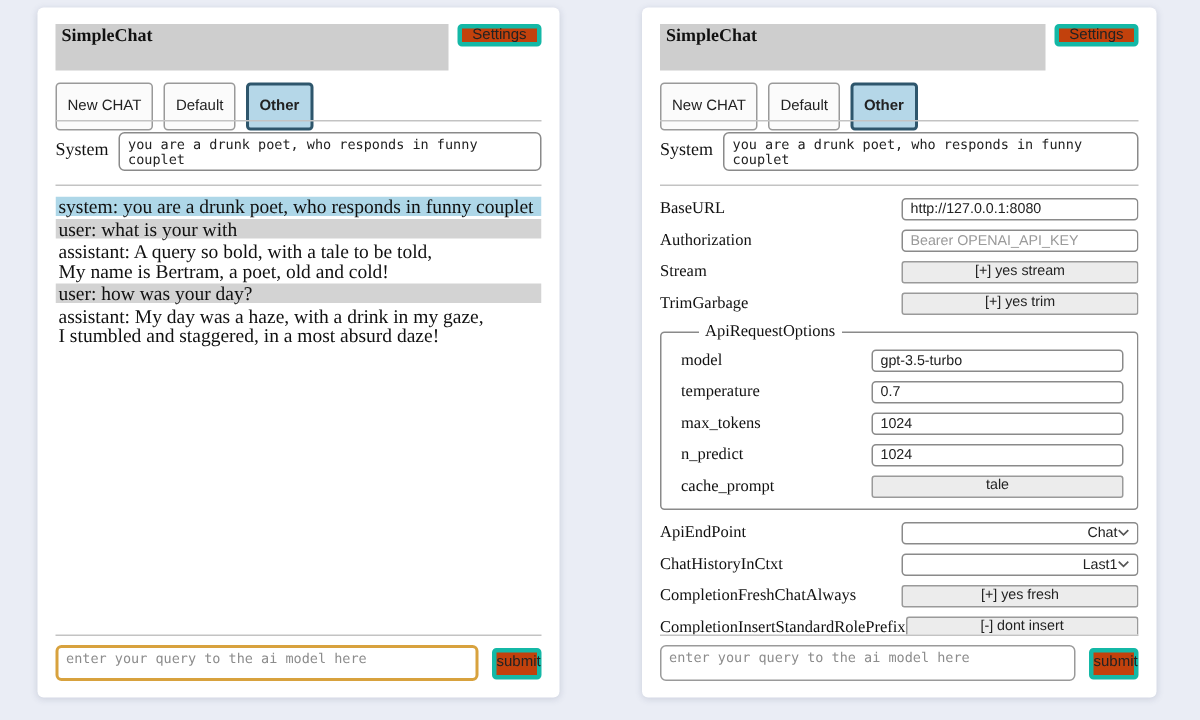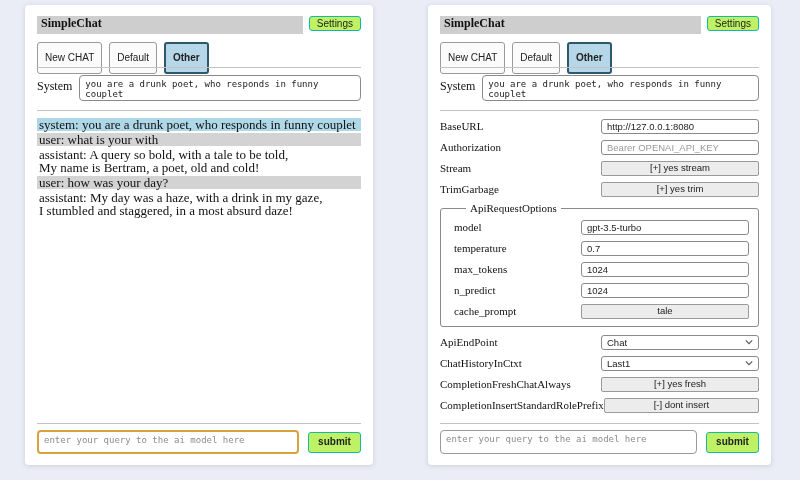--- a/index.html
+++ b/index.html
@@ -18,35 +18,35 @@
     border-radius: 4px;
     box-shadow: 0 1px 5px rgba(60,70,110,0.18);
     padding: 11px 12px 8px 12px;
     display: flex;
     flex-direction: column;
   }
   .panel.left  { left: 25px;  width: 348px; }
   .panel.right { left: 428px; width: 343px; }
 
   
-  .header-row { display: flex; gap: 6px; height: 18px; margin-bottom: 8px; justify-content: space-between; }
+  .header-row { display: flex; gap: 6px; height: 31px; margin-bottom: 8px; justify-content: space-between; }
   .title-bar {
     flex: 1;
     background: #cecece;
     font-weight: bold;
     font-size: 12px;
     line-height: 15px;
     padding-left: 4px;
     color: #111;
   }
   button {
     font-family: "Liberation Sans", sans-serif;
     font-size: 10px;
-    background: #bef264;
-    border: 1px solid #14b8a6;
+    background: #c2410c;
+    border: 3px solid #14b8a6;
     border-radius: 3px;
     color: #222;
     line-height: 1;
   }
   .settings-btn { padding: 0 7px; height: 15px; }
 
   .sessions-row { display: flex; gap: 7px; height: 16px; margin-bottom: 7px; }
   .session-btn { padding: 0 7px; height: 32px; background: #fbfbfb; border: 1px solid #9a9a9a; }
   .session-btn.selected {
     background: #b5d7e8;
@@ -112,21 +112,21 @@
     font-size: 9.5px;
   }
   .select-box {
     width: 100%;
     height: 15px;
     border: 1px solid #8a8a8a;
     border-radius: 3px;
     background: #ffffff;
     display: flex;
     align-items: center;
-    justify-content: space-between;
+    justify-content: flex-end;
     padding: 0 5px;
     font-family: "Liberation Sans", sans-serif;
     font-size: 9.5px;
     color: #222;
     cursor: default;
   }
   .chevron { width: 8px; height: 8px; display: inline-block; }
 
   fieldset.api-options {
     border: 1px solid #8a8a8a;
@@ -146,21 +146,21 @@
     border-radius: 4px;
     font-family: "DejaVu Sans Mono", monospace;
     font-size: 9px;
     padding: 3px 5px;
     resize: none;
     outline: none;
     overflow: hidden;
   }
   .query-input.focused { border: 2px solid #d8a23e; }
   .query-input::placeholder { color: #8c8c8c; }
-  .submit-btn { width: 53px; height: 21px; align-self: center; border-radius: 3px; font-weight: bold; }
+  .submit-btn { width: 33px; height: 21px; align-self: center; border-radius: 3px; }
 </style>
 </head>
 <body>
 
 <div class="panel left">
   <div class="header-row">
     <div class="title-bar">SimpleChat</div>
     <button class="settings-btn">Settings</button>
   </div>
 

